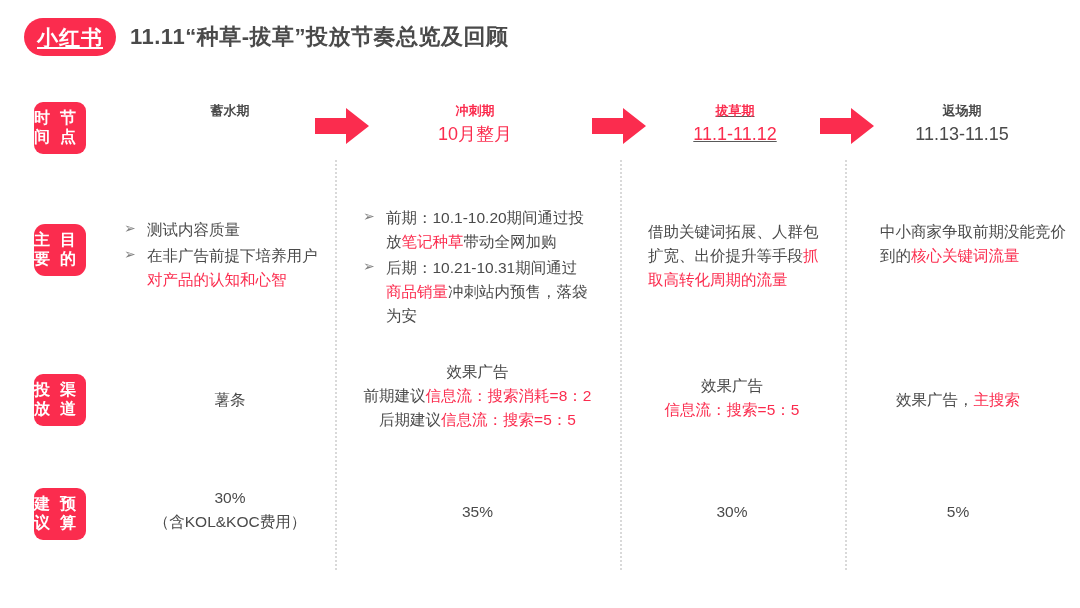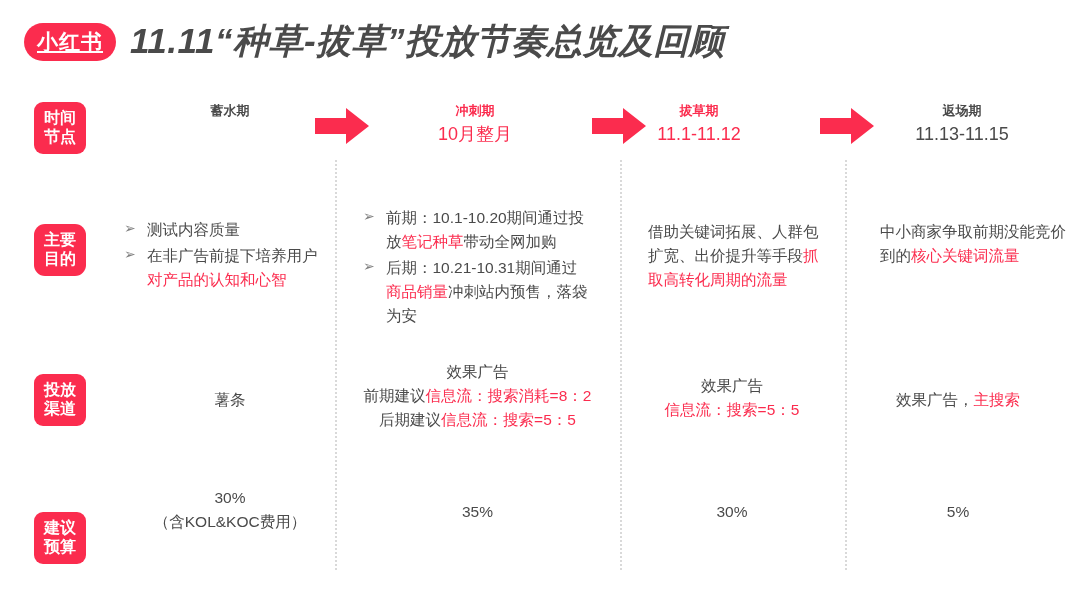--- a/index.html
+++ b/index.html
@@ -41,26 +41,25 @@
   }
   .logo-pill .logo-text {
     color: #ffffff;
     font-size: 21px;
     font-weight: bold;
     letter-spacing: 1px;
     line-height: 1;
     text-decoration: underline;
   }
   .header-title {
-    font-size: 35px;
+    font-size: 22px;
     font-weight: bold;
     color: #4a4a4a;
     letter-spacing: 0.5px;
     white-space: nowrap;
-    font-style: italic;
   }
 
   
   .grid {
     position: absolute;
     left: 0;
     top: 88px;
     width: 1080px;
     height: 500px;
   }
@@ -78,34 +77,34 @@
 
   
   .row-label {
     position: absolute;
     left: 34px;
     width: 52px;
     height: 52px;
     border-radius: 9px;
     background: #FB2C4E;
     display: flex;
-    flex-direction: column;
+    flex-direction: row;
     align-items: center;
     justify-content: center;
     color: #ffffff;
     font-size: 16px;
     font-weight: bold;
     line-height: 1.18;
   }
   .row-label span { display: block; }
 
   .rl1 { top: 14px; }
   .rl2 { top: 136px; border-radius: 11px; }
   .rl3 { top: 286px; }
-  .rl4 { top: 424px; }
+  .rl4 { top: 400px; }
 
   
   .col-head {
     position: absolute;
     top: 14px;
     text-align: center;
     line-height: 1.45;
   }
   .col-head .ch-name {
     font-size: 13px;
@@ -114,21 +113,21 @@
   }
   .col-head .ch-date {
     font-size: 18px;
     display: block;
   }
   .tone-dark { color: #4a4a4a; }
   .tone-red  { color: #FB2C4E; }
 
   .ch1 { left: 130px; width: 200px; }
   .ch2 { left: 375px; width: 200px; }
-  .ch3 { left: 599px; width: 200px; }
+  .ch3 { left: 635px; width: 200px; text-decoration: underline; }
   .ch4 { left: 862px; width: 200px; }
 
   
   .arrow {
     position: absolute;
     top: 18px;
     width: 54px;
     height: 40px;
   }
   .a1 { left: 315px; }

